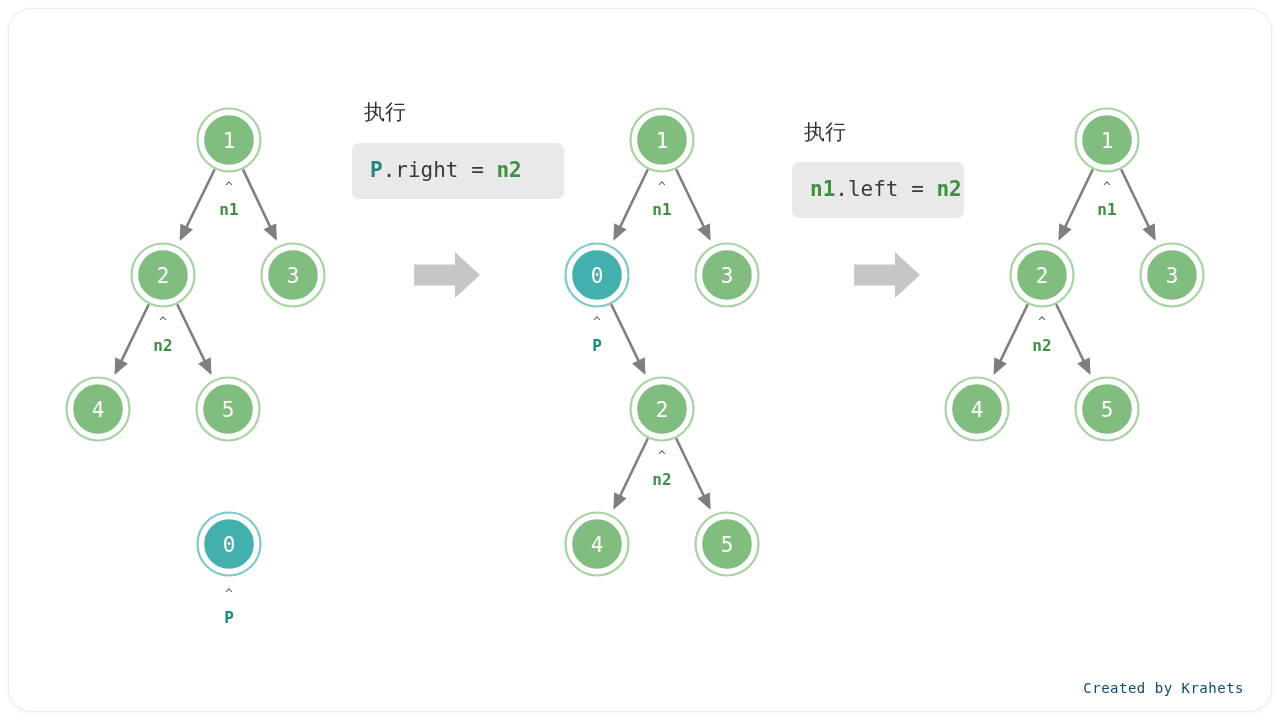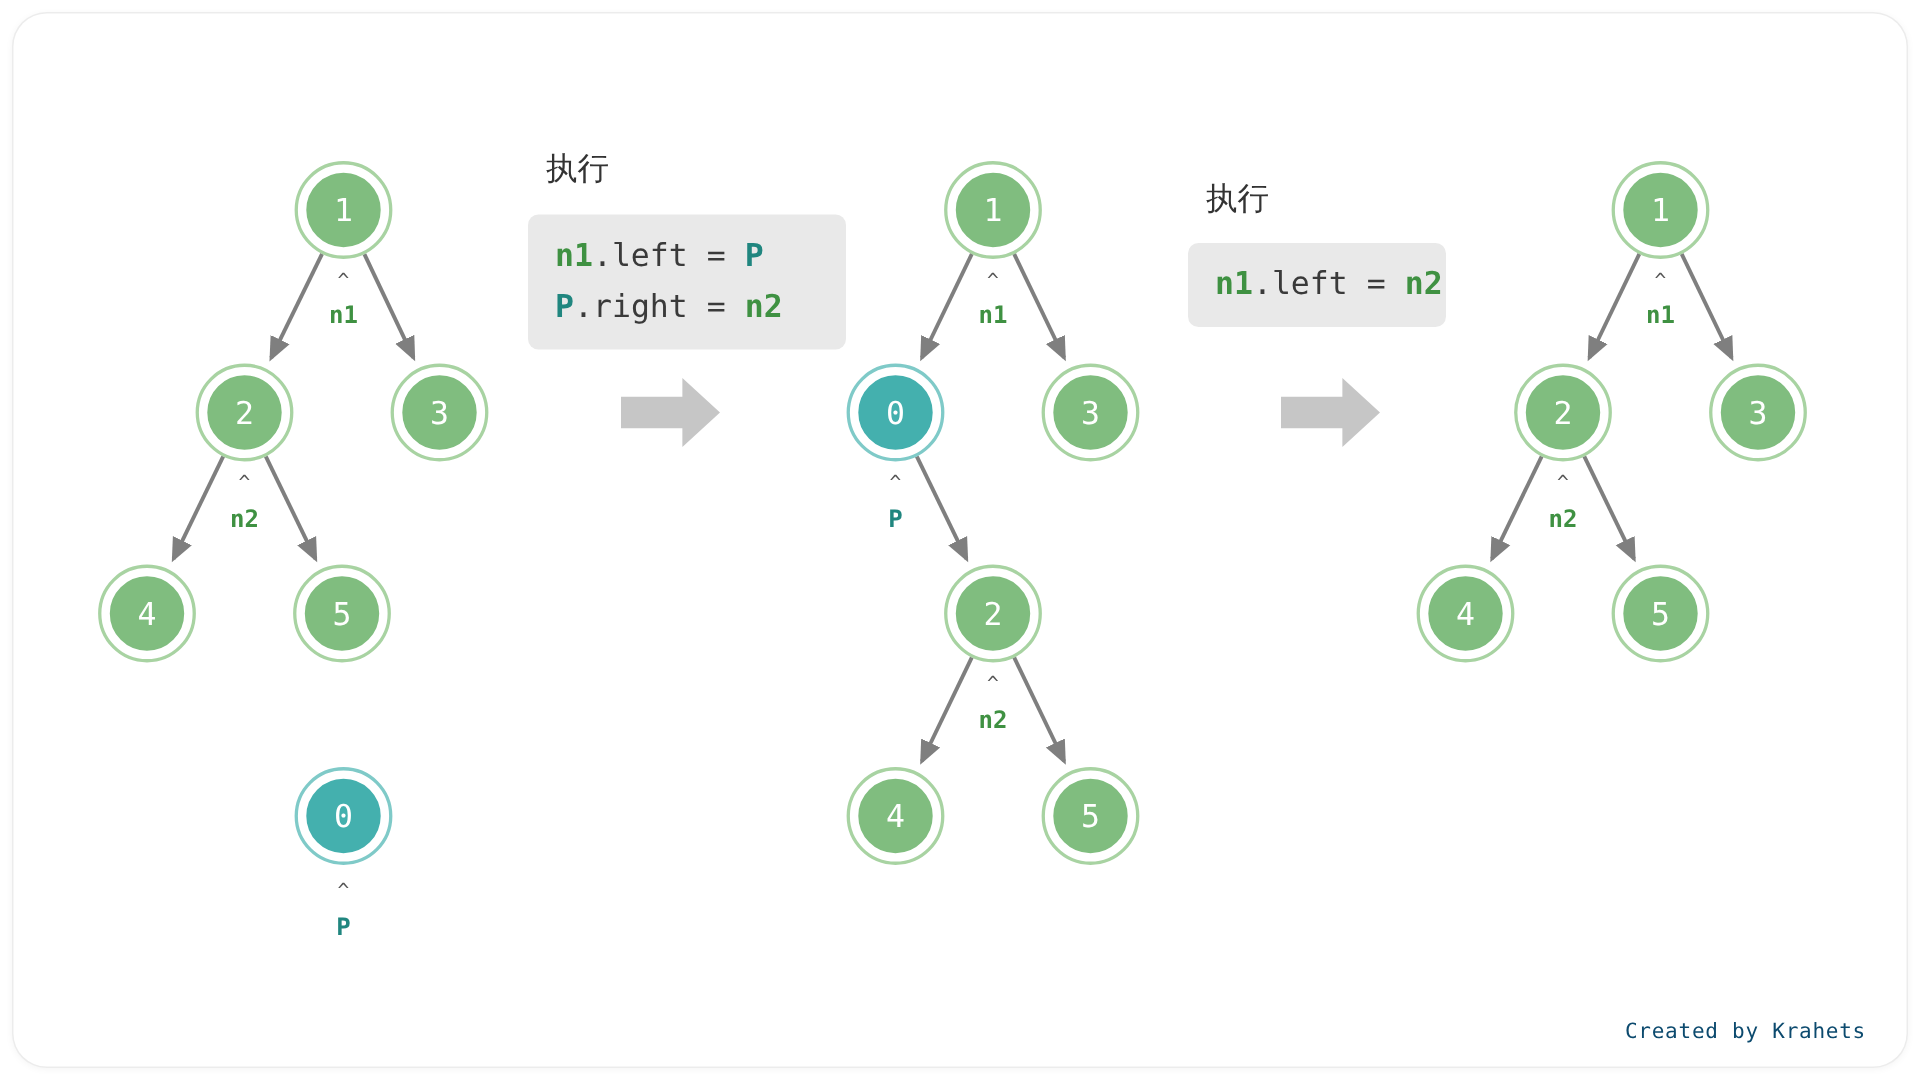--- a/index.html
+++ b/index.html
@@ -216,18 +216,18 @@
       </g>
     <g id="separators-layer">
         <polygon points="414,264.42 454.92,264.42 454.92,252 480,275 454.92,298 454.92,285.58 414,285.58" fill="#c6c6c6"></polygon>
         <polygon points="854,264.42 894.92,264.42 894.92,252 920,275 894.92,298 894.92,285.58 854,285.58" fill="#c6c6c6"></polygon>
       </g>
   </svg>
 
   <div id="overlay">
       <div class="exec-label" style="left: 364px; top: 98px;">执行</div>
       <div class="exec-label" style="left: 804px; top: 118px;">执行</div>
-      <div class="code-box" style="left: 352px; top: 143px; width: 212px;"><div><span class="tok-var">n1</span><span class="tok-plain">.left = </span><span class="tok-ptr">P</span></div><div><span class="tok-ptr">P</span><span class="tok-plain">.right = </span><span class="tok-var">n2</span></div></div>
+      <div class="code-box" style="left: 352px; top: 143px; width: 212px;"><div><span class="tok-ptr">P</span><span class="tok-plain">.right = </span><span class="tok-var">n2</span></div></div>
       <div class="code-box" style="left: 792px; top: 162px; width: 172px;"><div><span class="tok-var">n1</span><span class="tok-plain">.left = </span><span class="tok-var">n2</span></div></div>
     </div>
 
   <div class="credit">Created by Krahets</div>
 </div>
 
 </body></html>

